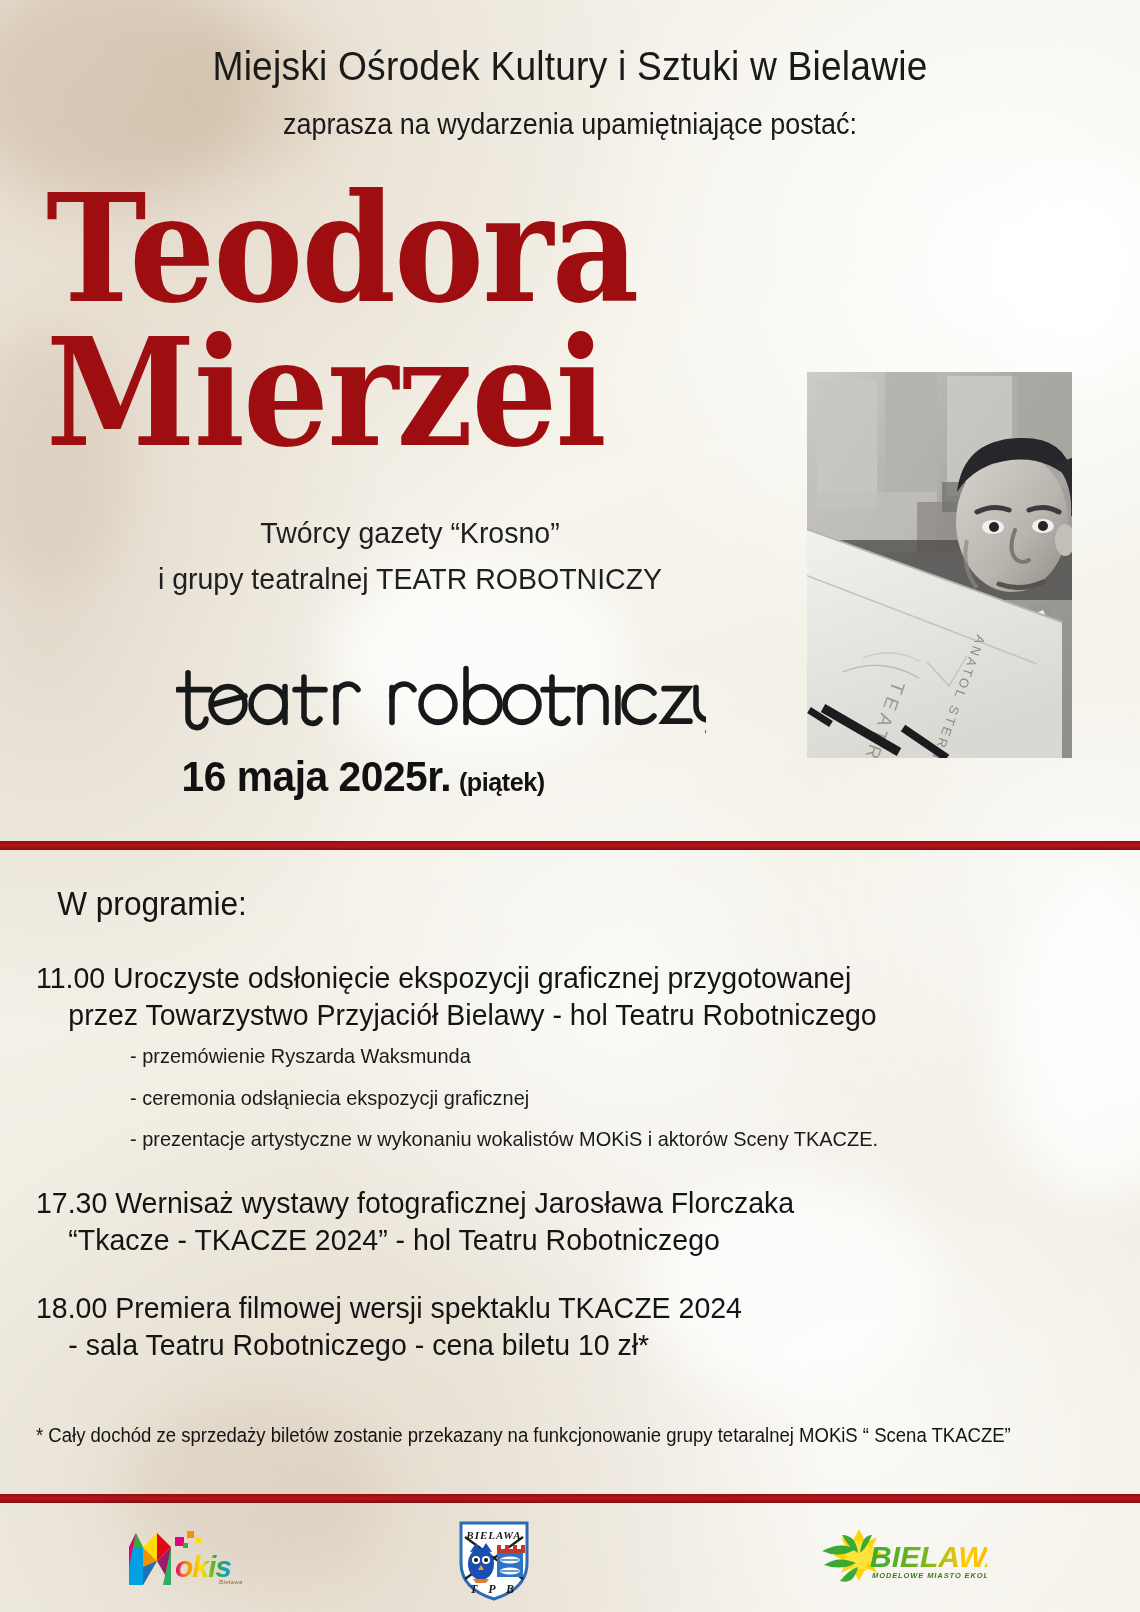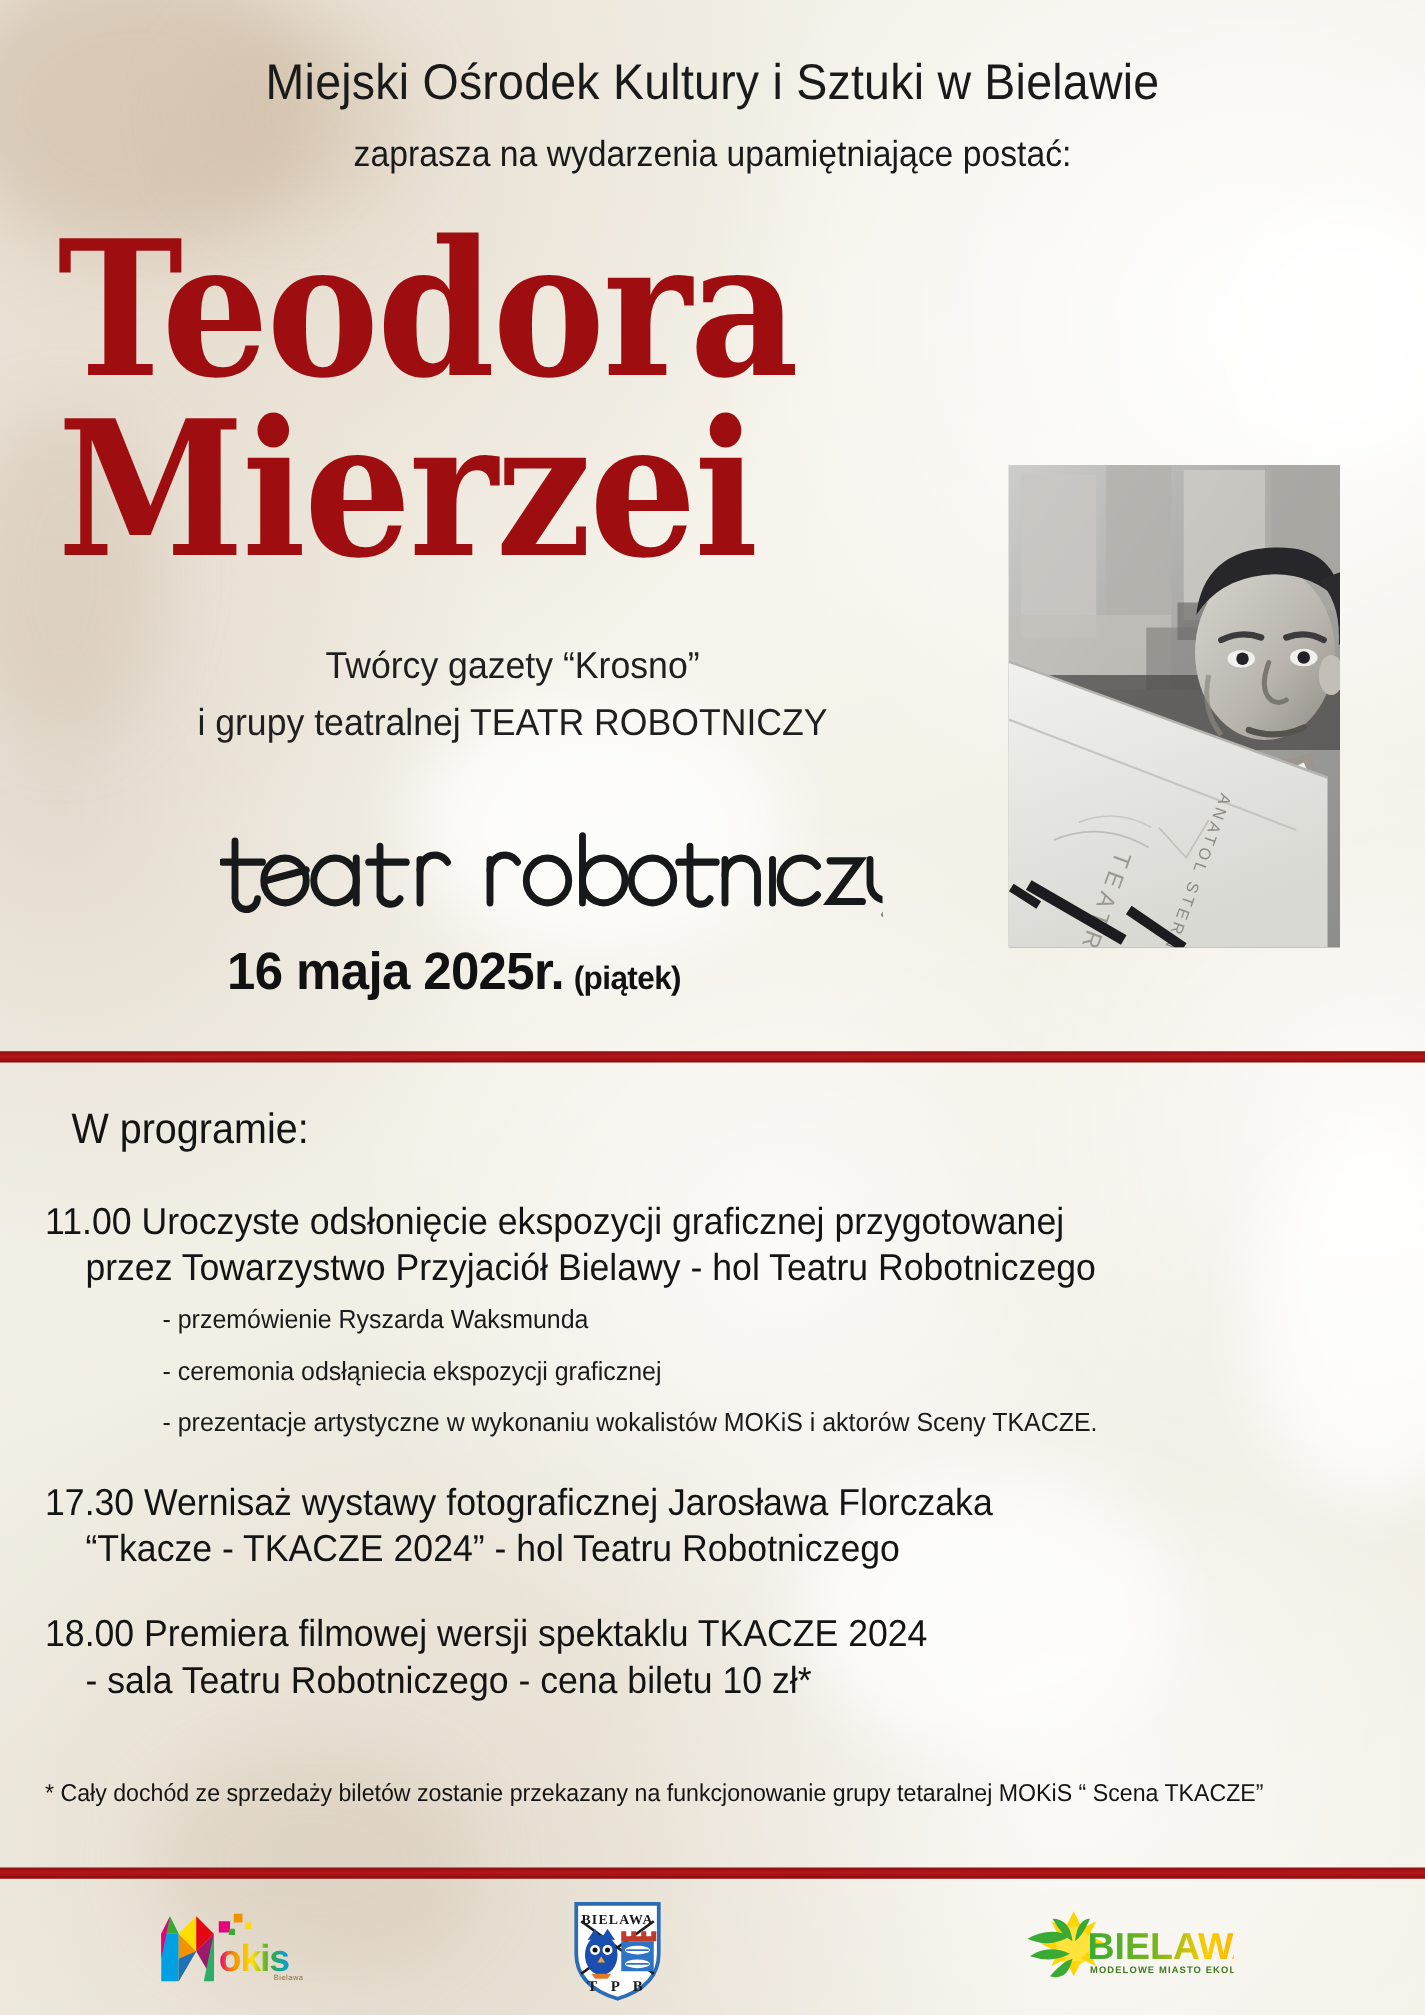--- a/index.html
+++ b/index.html
@@ -124,21 +124,21 @@
   .bl1{top:1044px;}
   .bl2{top:1086px;}
   .bl3{top:1127px;}
   .footnote{
     position:absolute;top:1424px;left:36px;width:1070px;
     font-size:19.5px;color:#141414;transform:scaleX(.95);transform-origin:left center;
   }
 
   
   .footer-logos{position:absolute;left:0;top:1505px;width:1140px;height:107px;}
-  .logo{position:absolute;}
+  .logo{position:absolute;font-style:italic;}
   .logo-mokis{left:123px;top:22px;}
   .logo-tpb{left:455px;top:12px;}
   .logo-bielawa{left:812px;top:20px;}
   .logo svg{display:block;}
 </style>
 </head>
 <body>
 
 <div class="poster">
   <div class="blotch b1"></div>

